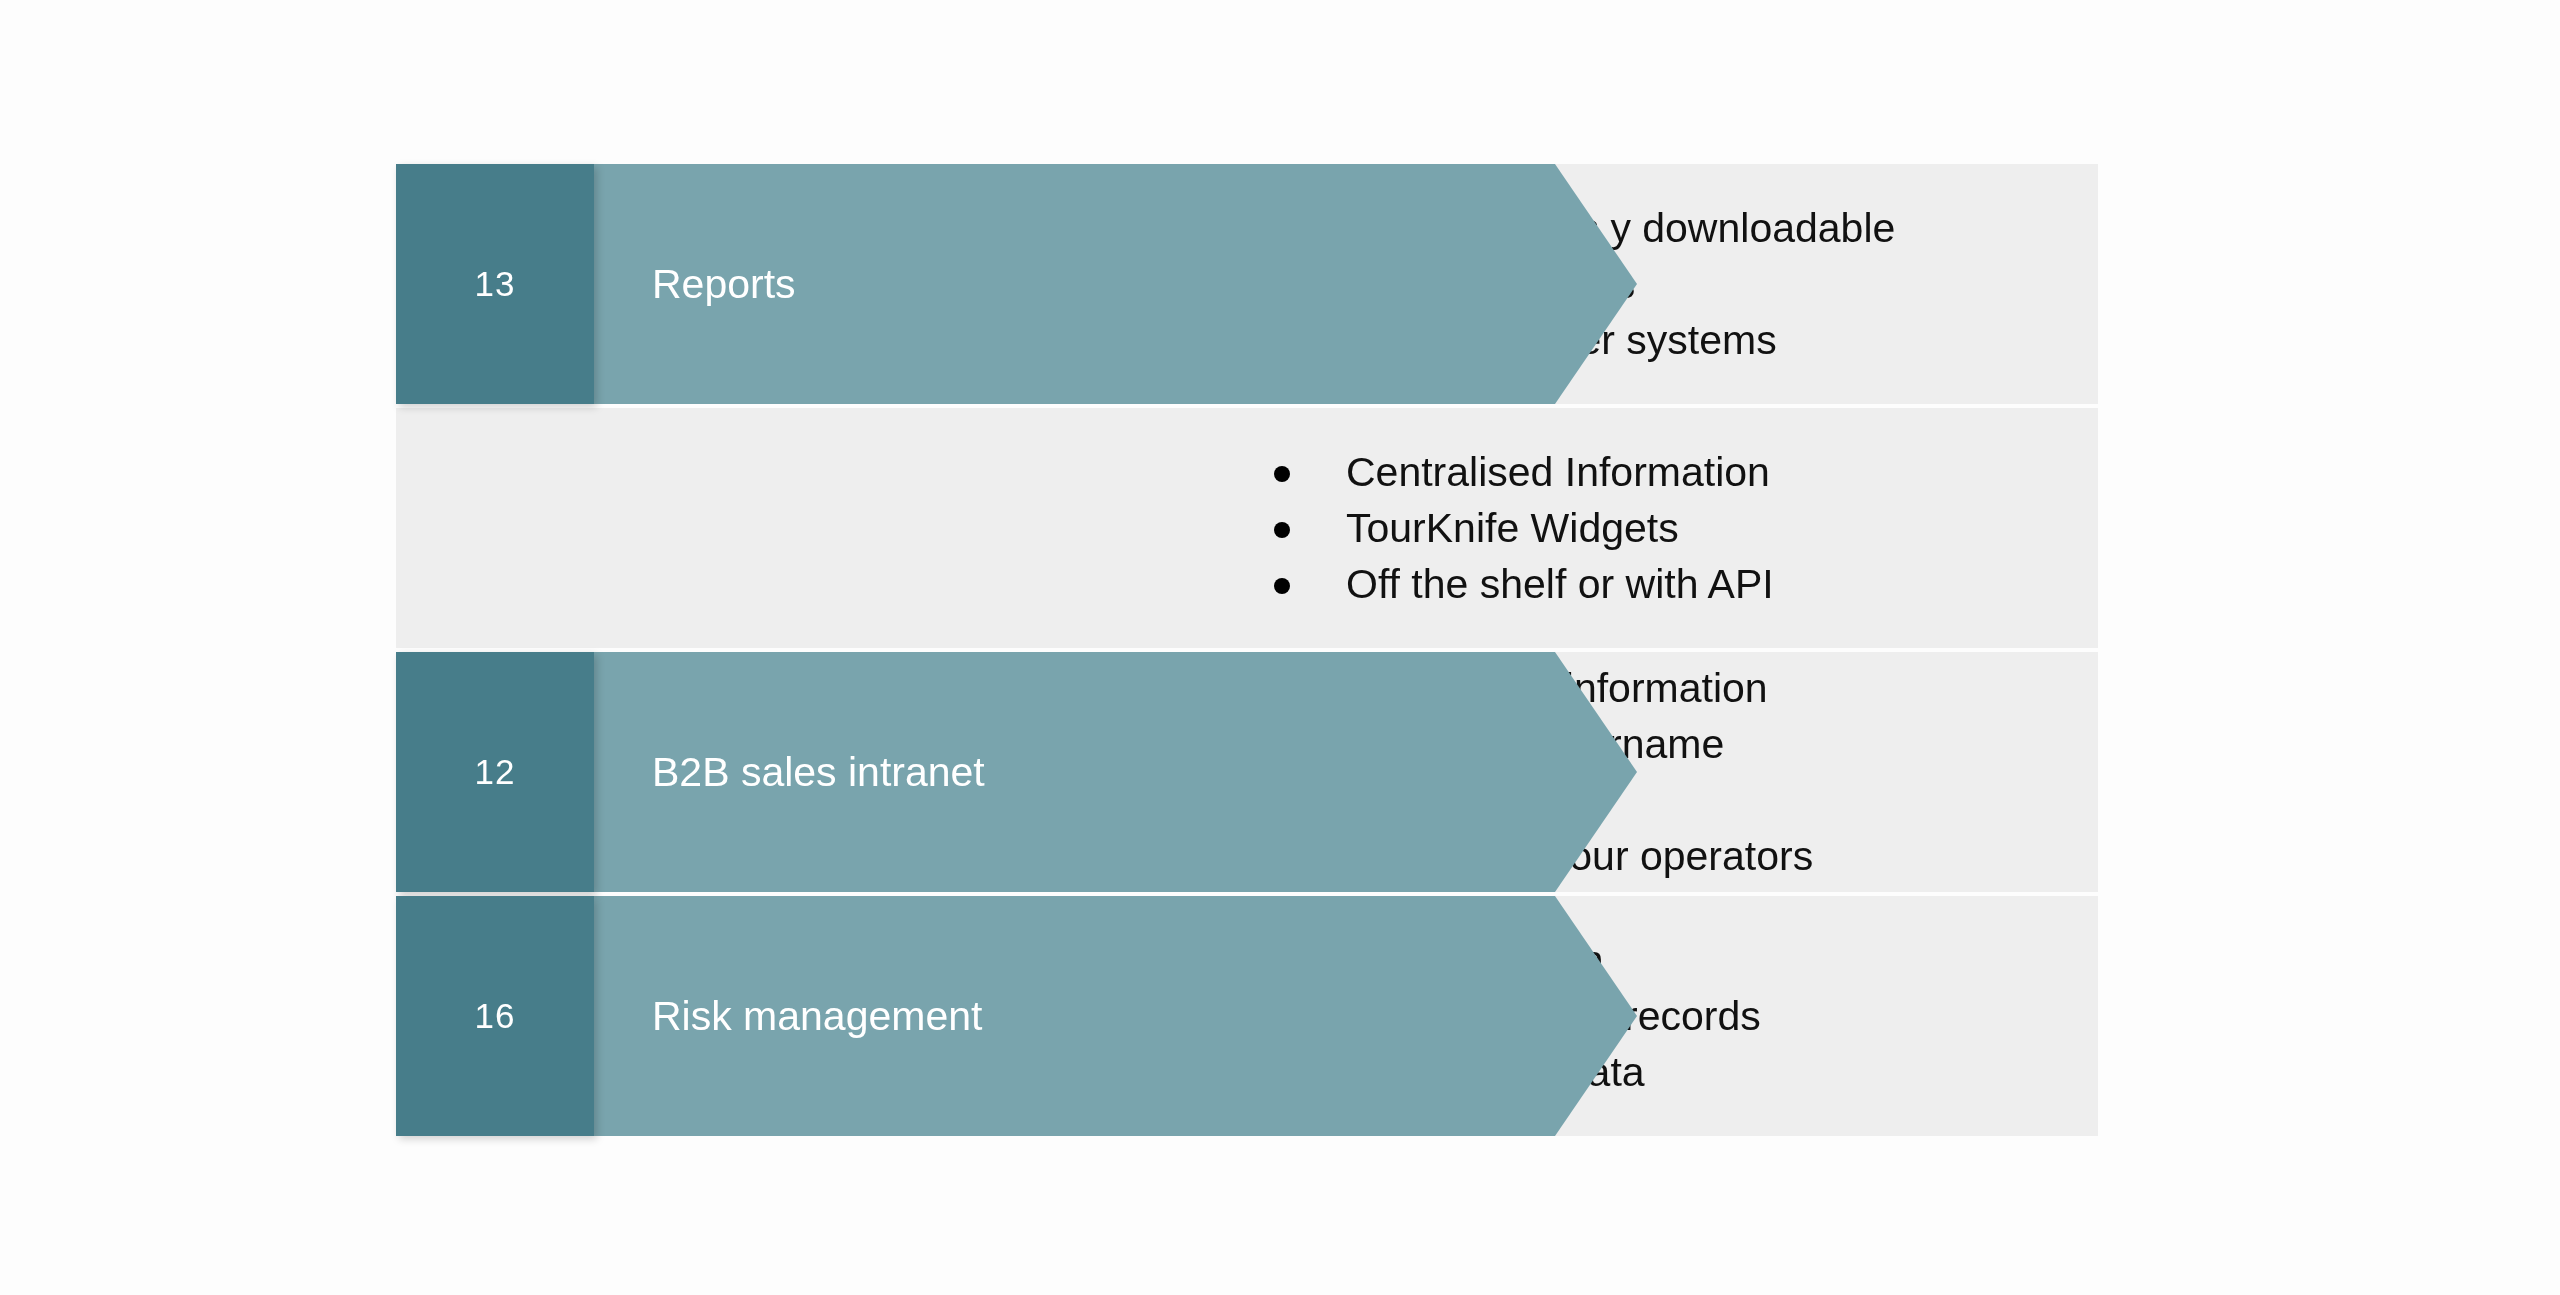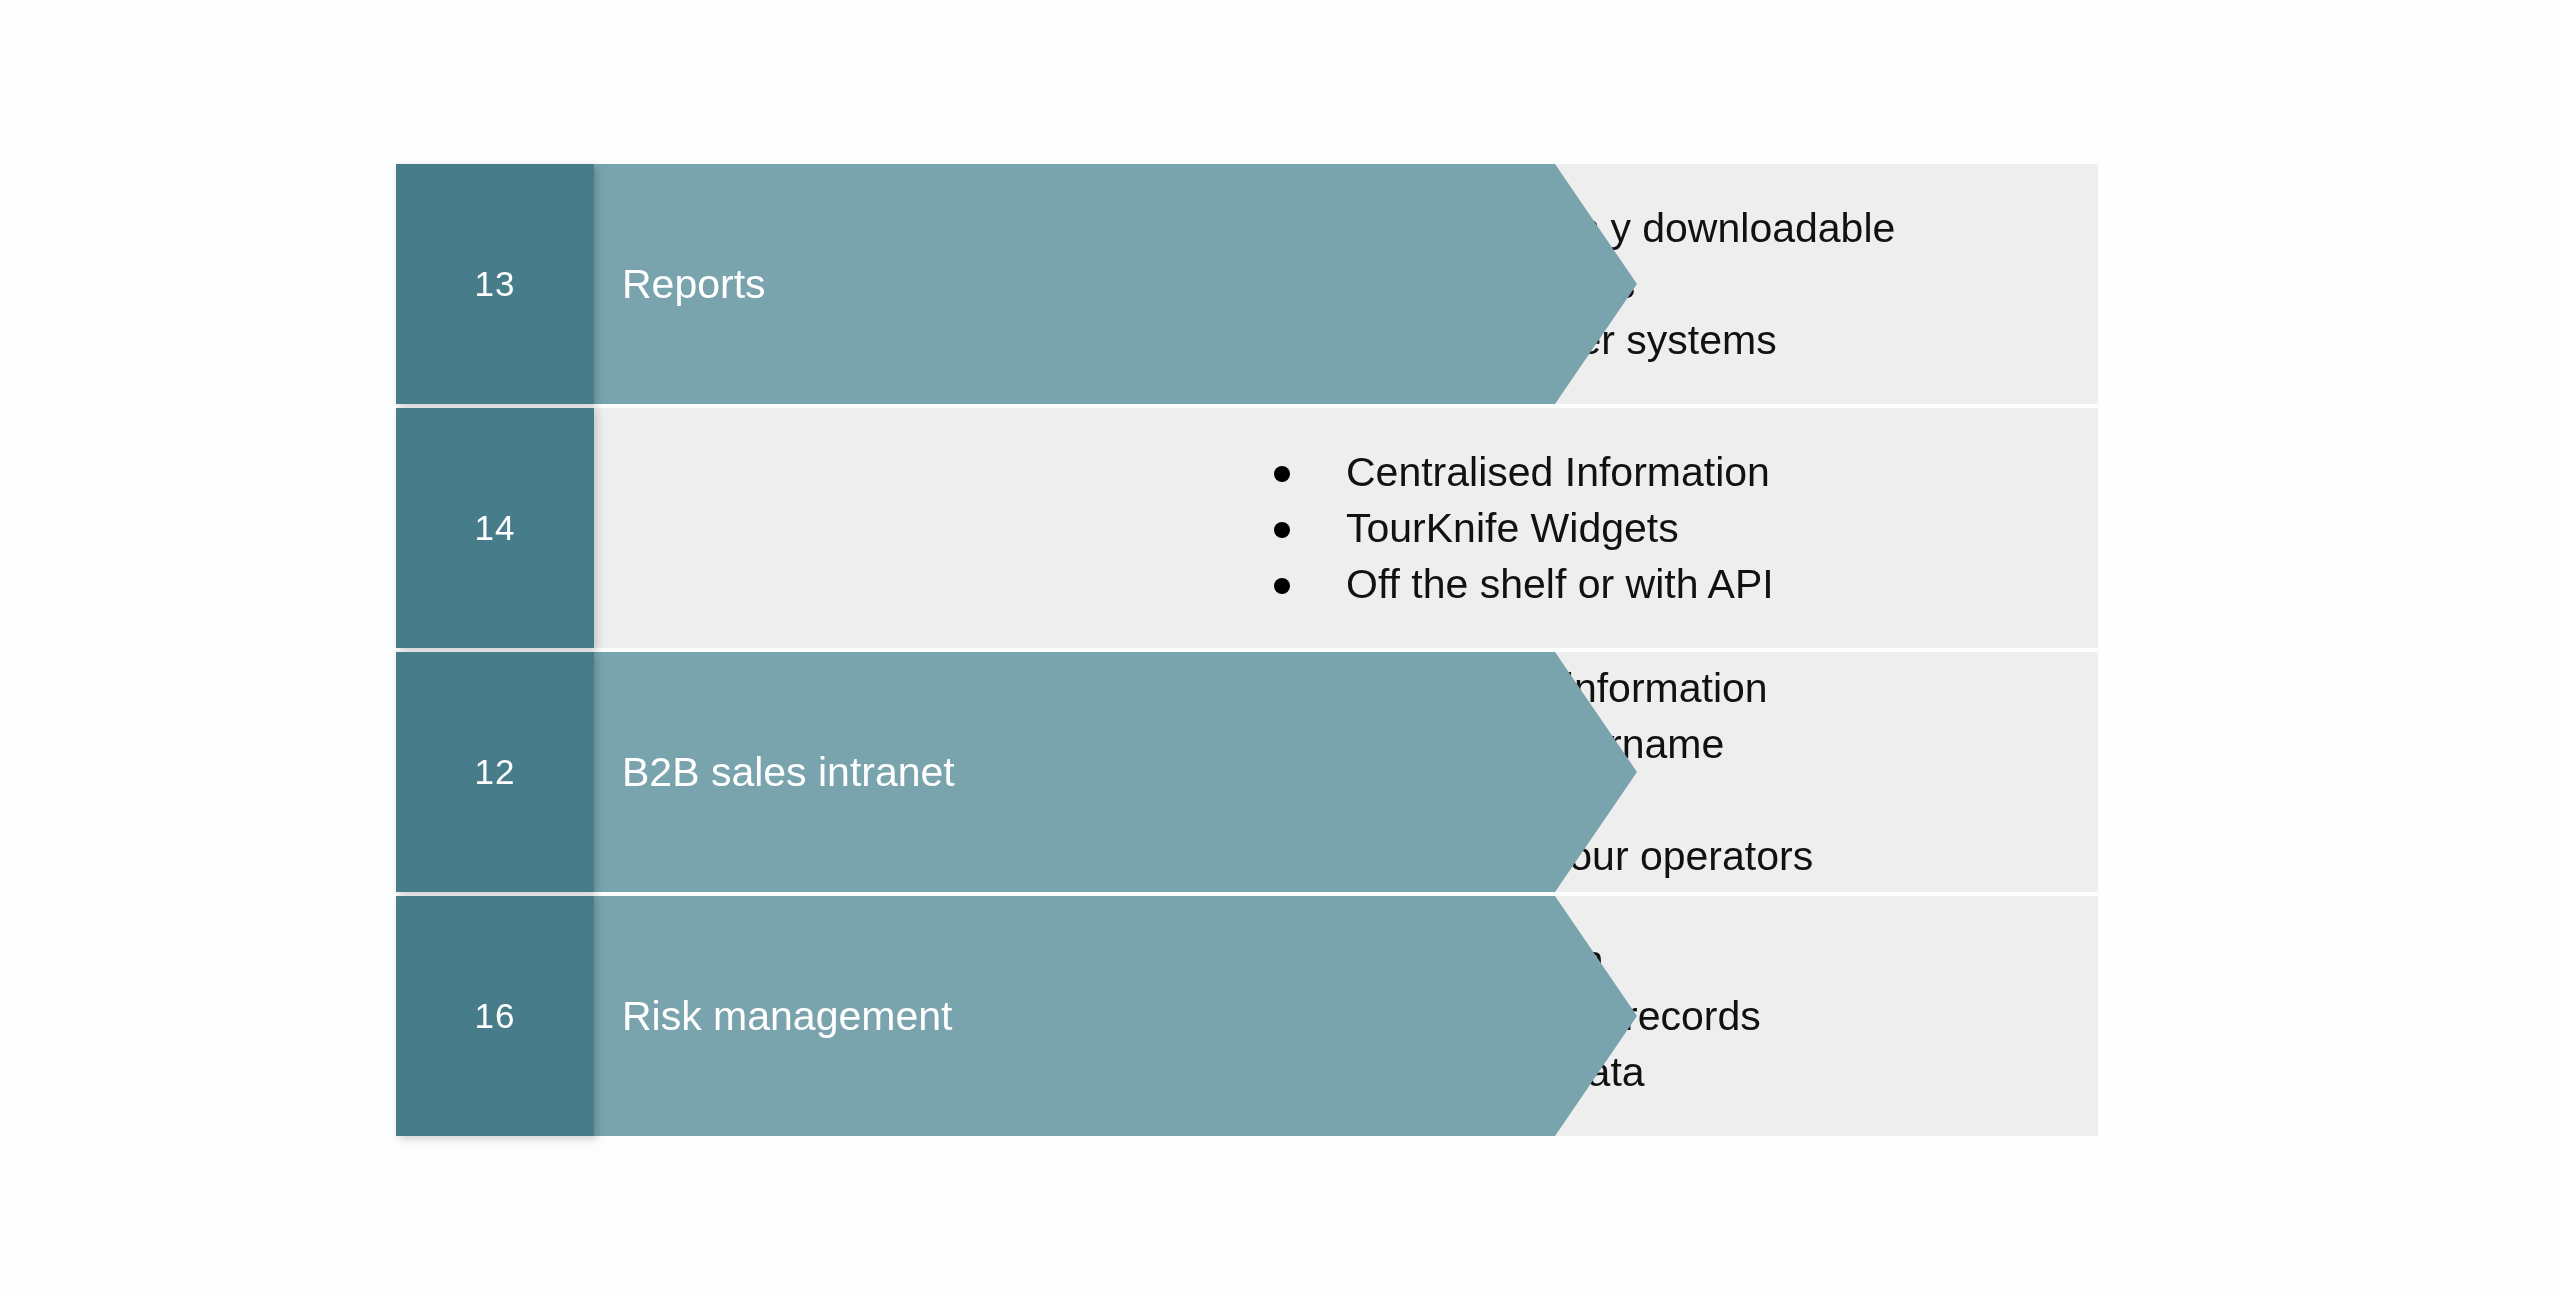--- a/index.html
+++ b/index.html
@@ -11,21 +11,21 @@
     .num-cell {
       position: absolute; left: 0; top: 0; width: 198px; height: 240px;
       background: #477d8a; color: #ffffff; display: flex; align-items: center; justify-content: center;
       font-size: 35px; font-weight: 300; letter-spacing: 1px; z-index: 2;
       box-shadow: 3px 3px 8px rgba(0,0,0,0.18);
     }
     .chevron {
       position: absolute; left: 198px; top: 0; height: 240px; width: 1043px; z-index: 1;
       background: #79a4ad;
       clip-path: polygon(0 0, 961px 0, 1043px 120px, 961px 240px, 0 240px);
-      display: flex; align-items: center; padding-left: 28px;
+      display: flex; align-items: center; padding-left: 58px;
       color: #ffffff; font-size: 41px;
     }
     .bullets {
       position: absolute; left: 862px; top: 0; height: 240px; right: 0;
       display: flex; flex-direction: column; justify-content: center;
       color: #111111; font-size: 41px; line-height: 56px;
     }
     .bullet-item { display: flex; align-items: flex-start; }
     .bullet-dot { width: 88px; flex: 0 0 88px; position: relative; height: 56px; }
     .bullet-dot::before {
@@ -54,21 +54,20 @@
         <span class="bullet-text">Multiple formats</span>
       </div>
       <div class="bullet-item">
         <span class="bullet-dot"></span>
         <span class="bullet-text">Export to other systems</span>
       </div>
     </div>
   </div>
 
   <div class="row">
-    <div class="num-cell">14</div>
     <div class="bullets">
       <div class="bullet-item">
         <span class="bullet-dot"></span>
         <span class="bullet-text">Centralised Information</span>
       </div>
       <div class="bullet-item">
         <span class="bullet-dot"></span>
         <span class="bullet-text">TourKnife Widgets</span>
       </div>
       <div class="bullet-item">

